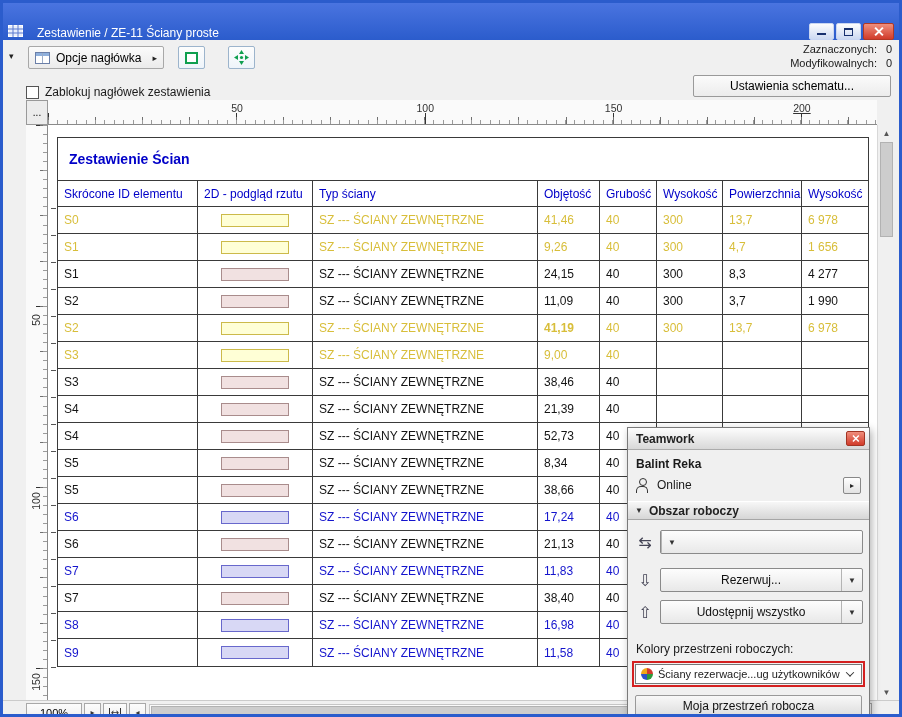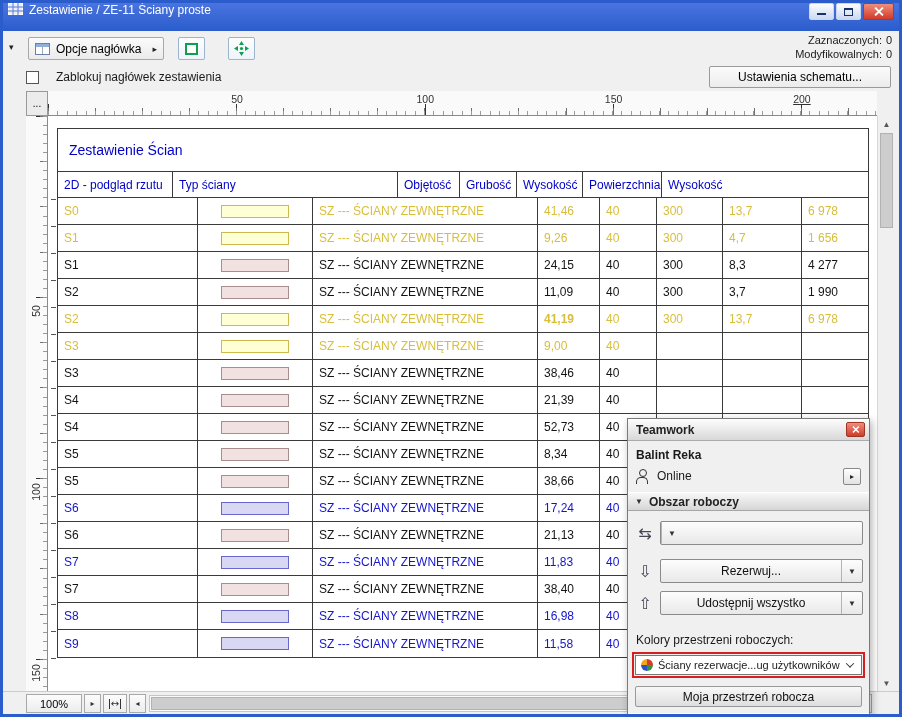--- a/index.html
+++ b/index.html
@@ -3,21 +3,21 @@
 <meta charset="utf-8">
 <style>
   *{margin:0;padding:0;box-sizing:border-box}
   html,body{background:#9aa0a8}
   body{font-family:"Liberation Sans","DejaVu Sans",sans-serif;font-size:12px;color:#1a1a1a}
   button{font-family:inherit;cursor:pointer}
 
   .window{position:relative;width:902px;height:717px;border:3px solid var(--c-titlebar);background:#f0f0f0;overflow:hidden}
 
   
-  .titlebar{height:28px;background:linear-gradient(#4a74e0,var(--c-titlebar));display:flex;align-items:flex-start;gap:6px;padding:0 5px;color:#fff}
+  .titlebar{height:37px;background:linear-gradient(#4a74e0,var(--c-titlebar));display:flex;align-items:flex-end;gap:14px;padding:0 5px;color:#fff}
   .title-text{font-size:12px;white-space:nowrap}
   .winbtns{margin-left:auto;display:flex;gap:2px;align-items:center}
   .wb{height:17px;border:1px solid #c9d6f2;background:linear-gradient(#fdfdfd,#ccd9f2);display:flex;align-items:center;justify-content:center;border-radius:2px}
   .wb.min,.wb.max{width:25px}
   .wb.close{width:31px;background:linear-gradient(#ef8e7c,var(--c-close));border-color:#b03826}
   .g-min{width:9px;height:2px;background:#17306e;margin-top:5px}
   .g-max{width:9px;height:8px;border:1px solid #17306e;border-top-width:2px}
   .g-x{position:relative;width:9px;height:9px}
   .g-x::before,.g-x::after{content:"";position:absolute;left:4px;top:-1px;width:2px;height:11px;background:#fff}
   .g-x::before{transform:rotate(45deg)}
@@ -31,28 +31,28 @@
   .header-options{position:absolute;left:25px;top:6px;width:136px;height:23px;display:flex;align-items:center;gap:6px;padding:0 6px;background:linear-gradient(#fbfbfb,#ebebeb);border:1px solid #a8a8a8;border-radius:2px;font-size:12px}
   .mini-arrow{margin-left:auto;font-size:9px;color:#222}
   .tbl-icon{position:relative;width:15px;height:12px;border:1px solid #6b7fa8;background:#fff;flex:none}
   .tbl-icon::before{content:"";position:absolute;left:0;top:0;right:0;height:3px;background:#8fb0dc}
   .tbl-icon::after{content:"";position:absolute;left:6px;top:0;bottom:0;width:1px;background:#9bacc8;box-shadow:-3px 4px 0 3px rgba(155,172,200,.0)}
   .icon-btn{position:absolute;top:6px;width:27px;height:23px;background:linear-gradient(#fdfdfd,#eef4fa);border:1px solid #9cb4cc;border-radius:2px;display:flex;align-items:center;justify-content:center}
   .icon-btn.b1{left:175px}
   .icon-btn.b2{left:225px}
   .marquee{width:13px;height:12px;border:2px solid var(--c-green);background:#fff}
   .counts{position:absolute;right:7px;top:2px;font-size:11px;text-align:right}
-  .count-line{display:flex;justify-content:flex-end;line-height:14px}
+  .count-line{display:flex;justify-content:flex-end;gap:5px;line-height:14px}
   .count-val{min-width:10px;text-align:right}
 
   
   .subtoolbar{position:absolute;left:0;top:32px;width:100%;height:28px}
-  .chk{position:absolute;left:23px;top:7px;display:flex;align-items:flex-end;gap:17px;cursor:pointer}
+  .chk{position:absolute;left:23px;top:13px;display:flex;align-items:flex-end;gap:6px;cursor:pointer}
   .chk .box{width:13px;height:13px;background:#fff;border:1px solid #555;flex:none}
-  .schema-btn{position:absolute;right:8px;top:3px;width:182px;height:22px;background:linear-gradient(#fbfbfb,#ececec);border:1px solid #9a9a9a;border-radius:2px;font-size:12px}
+  .schema-btn{position:absolute;right:8px;top:3px;width:198px;height:22px;background:linear-gradient(#fbfbfb,#ececec);border:1px solid #9a9a9a;border-radius:2px;font-size:12px}
 
   
   .rulerbar{position:absolute;left:0;top:60px;width:100%;height:25px}
   .corner-btn{position:absolute;left:23px;top:0;width:22px;height:25px;background:#ececec;border:1px solid #999;font-size:10px;line-height:8px}
   .h-ruler{position:absolute;left:45px;top:0;width:829px;height:25px;border-bottom:1px solid #8a8a8a;background:
     repeating-linear-gradient(to right,#9a9a9a 0 1px,transparent 1px 9.4px) left bottom/100% 4px no-repeat,
     repeating-linear-gradient(to right,#707070 0 1px,transparent 1px 47.05px) left bottom/100% 7px no-repeat,
     repeating-linear-gradient(to right,#333 0 1px,transparent 1px 188.3px) left bottom/100% 11px no-repeat,
     #fafafa}
   .hlab{position:absolute;top:2px;transform:translateX(-50%);font-size:10.5px;color:#333}
@@ -62,21 +62,21 @@
   .v-ruler{position:absolute;left:23px;top:0;width:22px;height:575px;border-right:1px solid #8a8a8a;background:
     repeating-linear-gradient(to bottom,#9a9a9a 0 1px,transparent 1px 9.05px) right top/4px 100% no-repeat,
     repeating-linear-gradient(to bottom,#707070 0 1px,transparent 1px 45.25px) right top/7px 100% no-repeat,
     repeating-linear-gradient(to bottom,#333 0 1px,transparent 1px 181px) right top/11px 100% no-repeat,
     #fafafa}
   .vlab{position:absolute;left:10px;transform:translate(-50%,-50%) rotate(-90deg);font-size:10.5px;color:#333;white-space:nowrap}
   .canvas{position:absolute;left:45px;top:0;width:829px;height:575px;background:#fff;overflow:hidden}
 
   
   .table{position:absolute;left:9px;top:12px;width:812px;border:1px solid var(--c-grid);background:#fff}
-  .tbl-title{height:43px;display:flex;align-items:center;padding-left:11px;color:var(--c-header);font-weight:normal;font-size:14px;border-bottom:1px solid var(--c-grid)}
+  .tbl-title{height:43px;display:flex;align-items:center;padding-left:11px;color:var(--c-header);font-weight:bold;font-size:14px;border-bottom:1px solid var(--c-grid)}
   .tbl-header{display:flex;height:26px;border-bottom:1px solid var(--c-grid)}
   .hc{font-size:12px;color:var(--c-header);display:flex;align-items:center;padding-left:6px;border-right:1px solid var(--c-grid);overflow:hidden;white-space:nowrap}
   .hc:last-child{border-right:none}
   .tr{display:flex;height:27px;border-bottom:1px solid var(--c-grid)}
   #tblbody .tr:last-child{border-bottom:none}
   .td{font-size:12px;display:flex;align-items:center;padding-left:6px;border-right:1px solid var(--c-grid);overflow:hidden;white-space:nowrap}
   .td:last-child{border-right:none}
   .td.center{justify-content:center;padding-left:0}
   .preview-box{width:68px;height:13px;border:1px solid #999;background:#eee}
   .st-yellow .td{color:var(--c-yellow)}
@@ -210,20 +210,21 @@
       <div class="v-ruler" id="vruler">
           <span class="vlab" style="top: 195px;">50</span>
           <span class="vlab" style="top: 376px;">100</span>
           <span class="vlab" style="top: 557px;">150</span>
         </div>
 
       <div class="canvas">
         <div class="table">
           <div class="tbl-title">Zestawienie Ścian</div>
           <div class="tbl-header" id="tblheader">
+              <div class="hc" style="width: 140px;">Skrócone ID elementu</div>
               <div class="hc" style="width: 115px;">2D - podgląd rzutu</div>
               <div class="hc" style="width: 225px;">Typ ściany</div>
               <div class="hc" style="width: 62px;">Objętość</div>
               <div class="hc" style="width: 57px;">Grubość</div>
               <div class="hc" style="width: 66px;">Wysokość</div>
               <div class="hc" style="width: 79px;">Powierzchnia</div>
               <div class="hc" style="width: 66px;">Wysokość</div>
             </div>
           <div id="tblbody">
               <div class="tr st-yellow">

